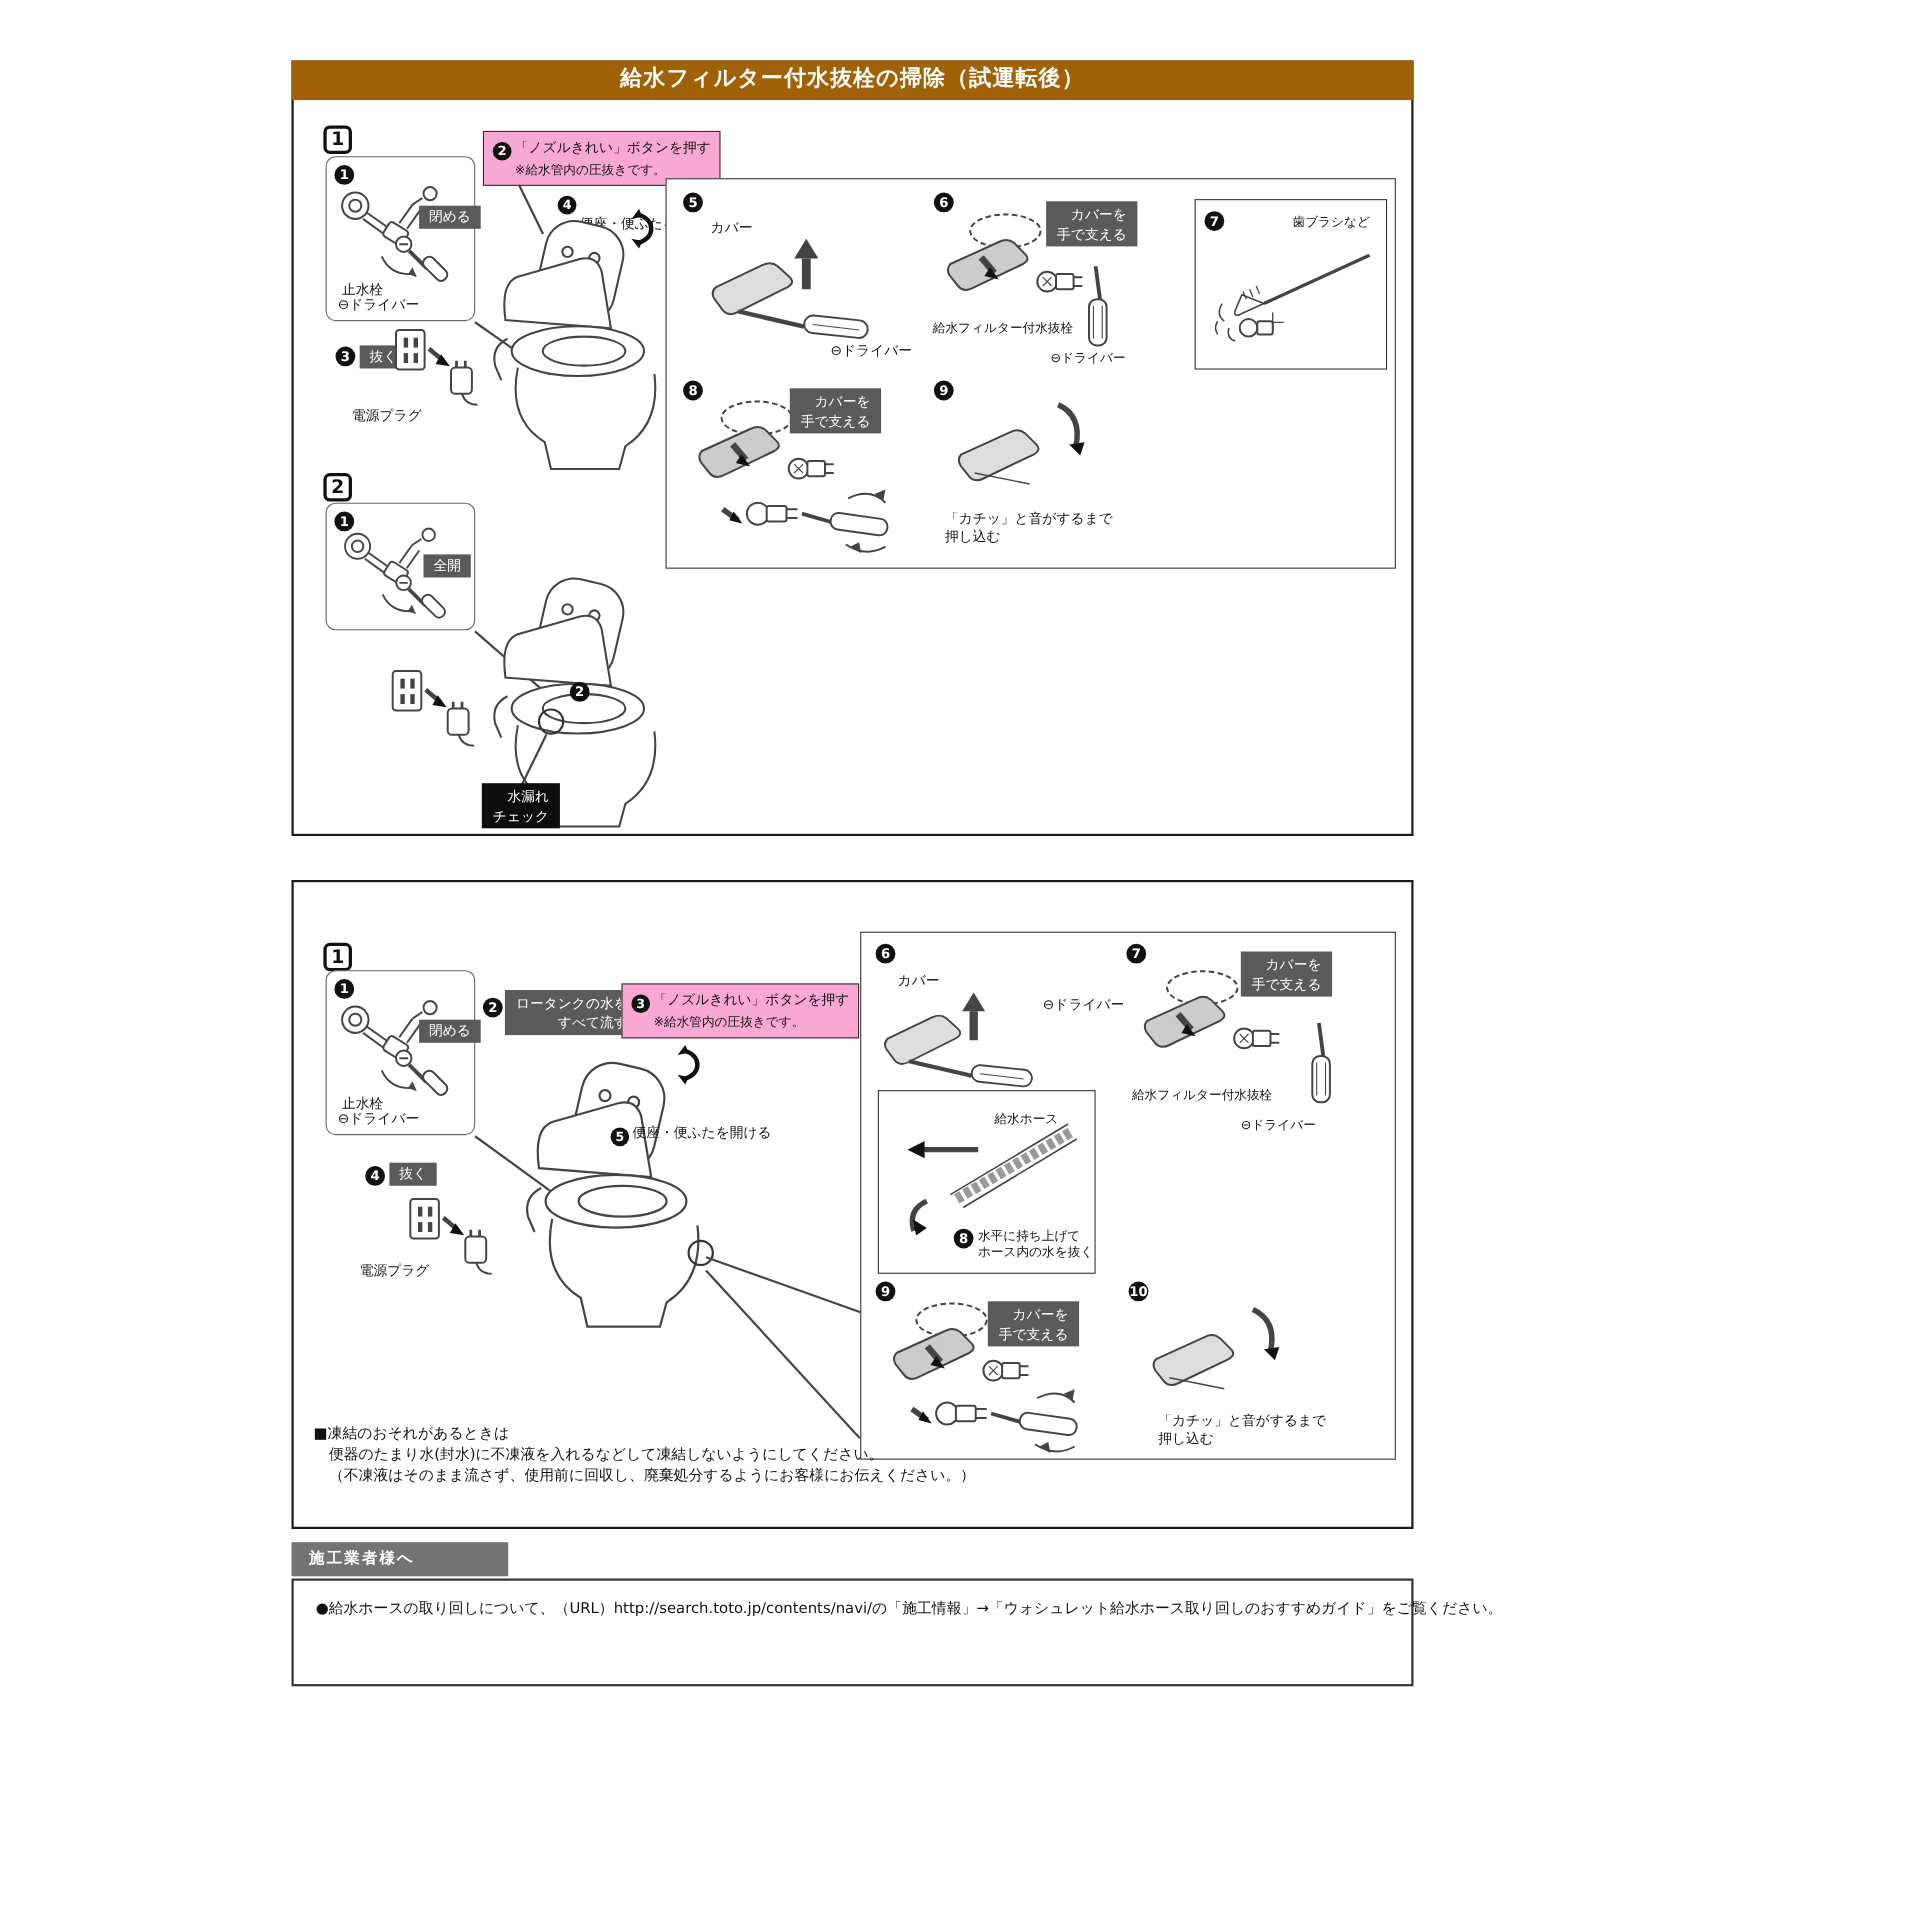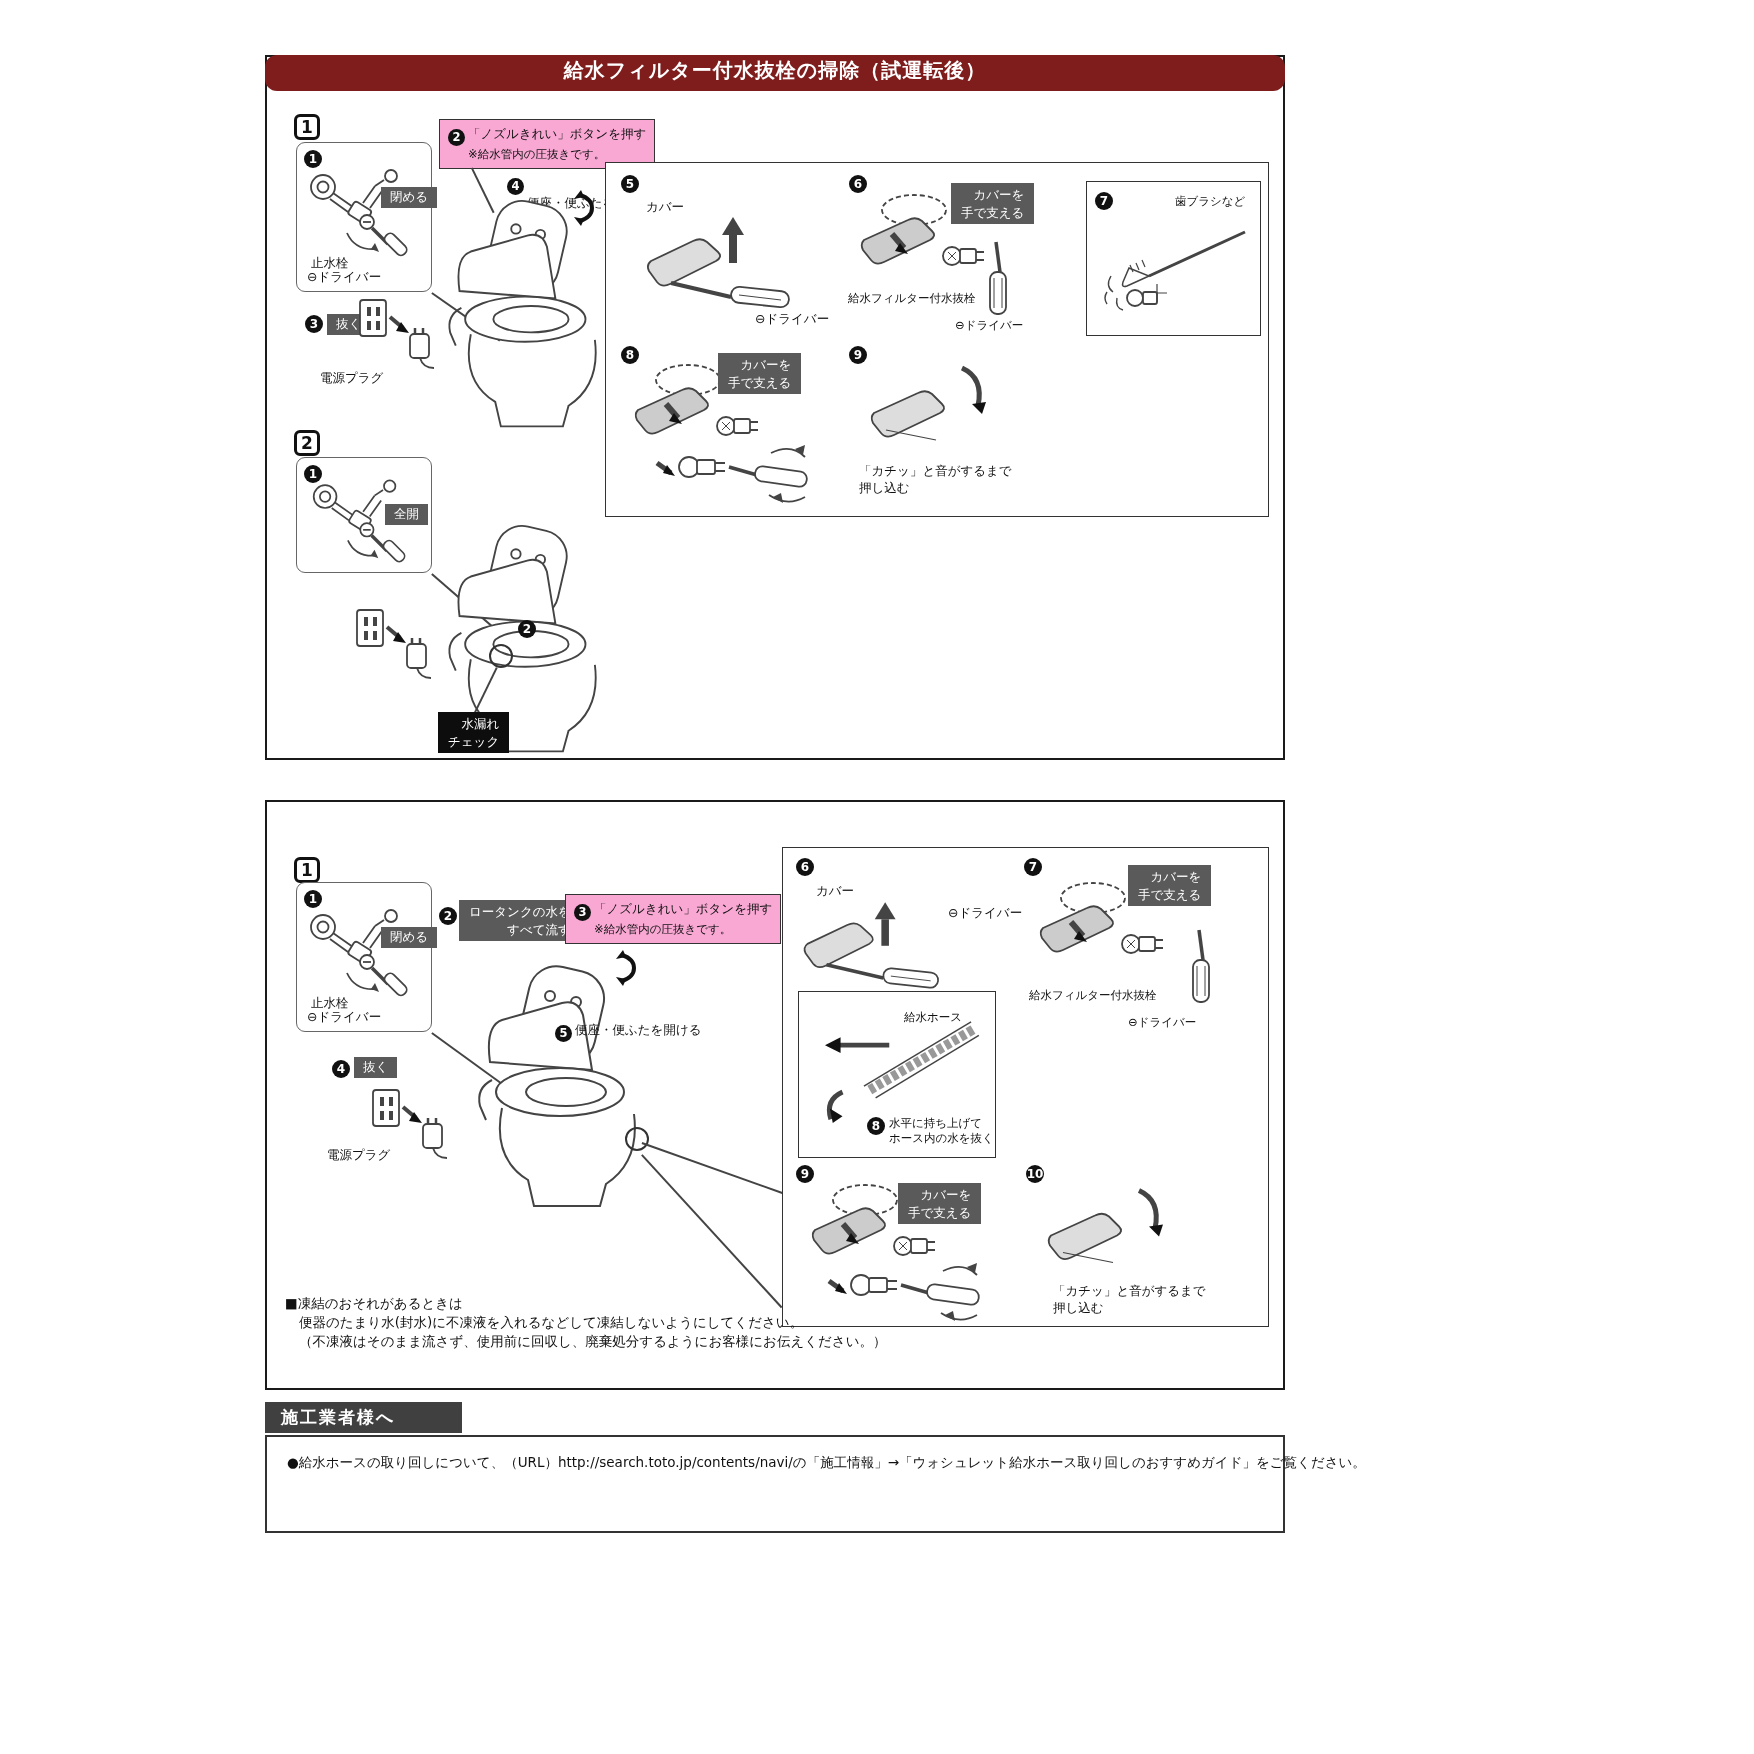--- a/index.html
+++ b/index.html
@@ -1,20 +1,20 @@
 <!DOCTYPE html>
 <html><head>
 <meta charset="utf-8">
 <style>
   * { margin:0; padding:0; box-sizing:border-box; }
   body { background:#fff; font-family:"DejaVu Sans", sans-serif; color:#111; }
   .canvas { position:relative; width:1754px; height:1754px; background:#fff; overflow:hidden; }
   .frame { position:absolute; border:2px solid #1a1a1a; background:#fff; }
-  .hdr { position:absolute; left:-2px; top:-2px; right:-2px; height:36px; background:#7f1d1d; color:#fff;
-         font-weight:bold; font-size:20px; text-align:center; line-height:30px; letter-spacing:1px;border-radius:12px; }
+  .hdr { position:absolute; left:-2px; top:-2px; right:-2px; height:36px; background:#a16207; color:#fff;
+         font-weight:bold; font-size:20px; text-align:center; line-height:30px; letter-spacing:1px; }
   .stepmark { position:absolute; width:26px; height:26px; border:3px solid #111; border-radius:6px;
               font-size:17px; font-weight:bold; text-align:center; line-height:21px; background:#fff; }
   .num { position:absolute; width:18px; height:18px; background:#111; color:#fff; border-radius:50%;
          font-size:12px; font-weight:bold; text-align:center; line-height:18px; }
   .num-i { display:inline-block; width:17px; height:17px; background:#111; color:#fff; border-radius:50%;
            font-size:11.5px; font-weight:bold; text-align:center; line-height:17px; vertical-align:-3px; margin-right:3px; }
   .ibox { position:absolute; border:1.5px solid #666; border-radius:9px; background:#fff; }
   .sbox { position:absolute; border:1.5px solid #333; background:#fff; }
   .cbox { position:absolute; border:1.5px solid #333; background:#f9a8d4; padding:5px 8px; font-size:12.5px; line-height:1.5; white-space:nowrap; }
   .cbox .sub { font-size:11.5px; margin-left:20px; display:block; }
@@ -23,21 +23,21 @@
             text-align:right; line-height:1.4; white-space:nowrap; }
   .badge2 span { display:block; }
   .badge-black { background:#0d0d0d; }
   .lbl { position:absolute; font-size:12.5px; white-space:nowrap; color:#111; }
   .lbl-s { font-size:11.5px; }
   .two span { display:block; }
   .two span + span { margin-left:20px; }
   .ln { position:absolute; height:1.5px; background:#444; transform-origin:0 50%; }
   .hl { position:absolute; border:2px solid #333; border-radius:50%; background:transparent; }
   svg.ill { position:absolute; overflow:visible; }
-  .title-badge { position:absolute; background:#404040; color:#fff; font-weight:bold; font-size:17px;
+  .title-badge { position:absolute; background:#737373; color:#fff; font-weight:bold; font-size:14px;
                  line-height:31px; padding:0 16px; letter-spacing:2px; }
   .bullets { position:absolute; font-size:13.5px; line-height:22px; }
   .bullets div { white-space:nowrap; }
   .note { position:absolute; font-size:13.5px; line-height:19px; }
 </style>
 </head>
 <body>
 
 <div class="canvas">
 

